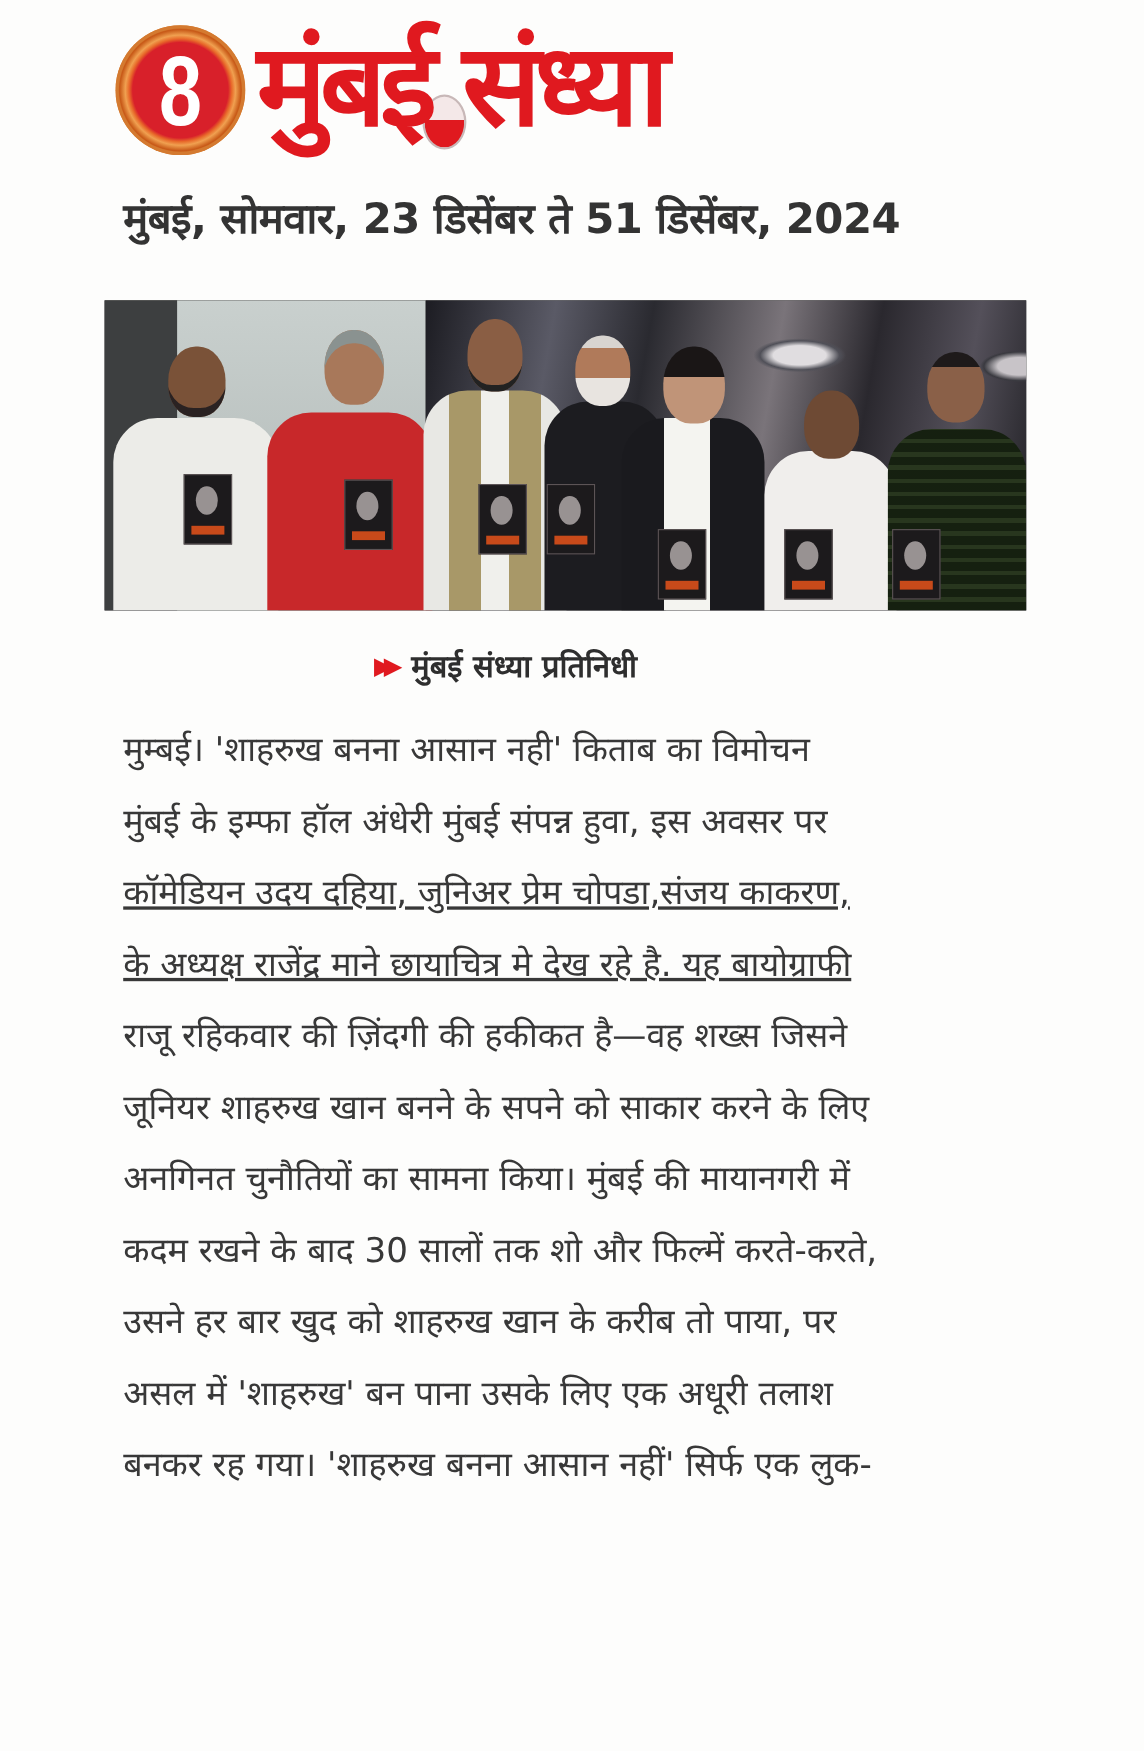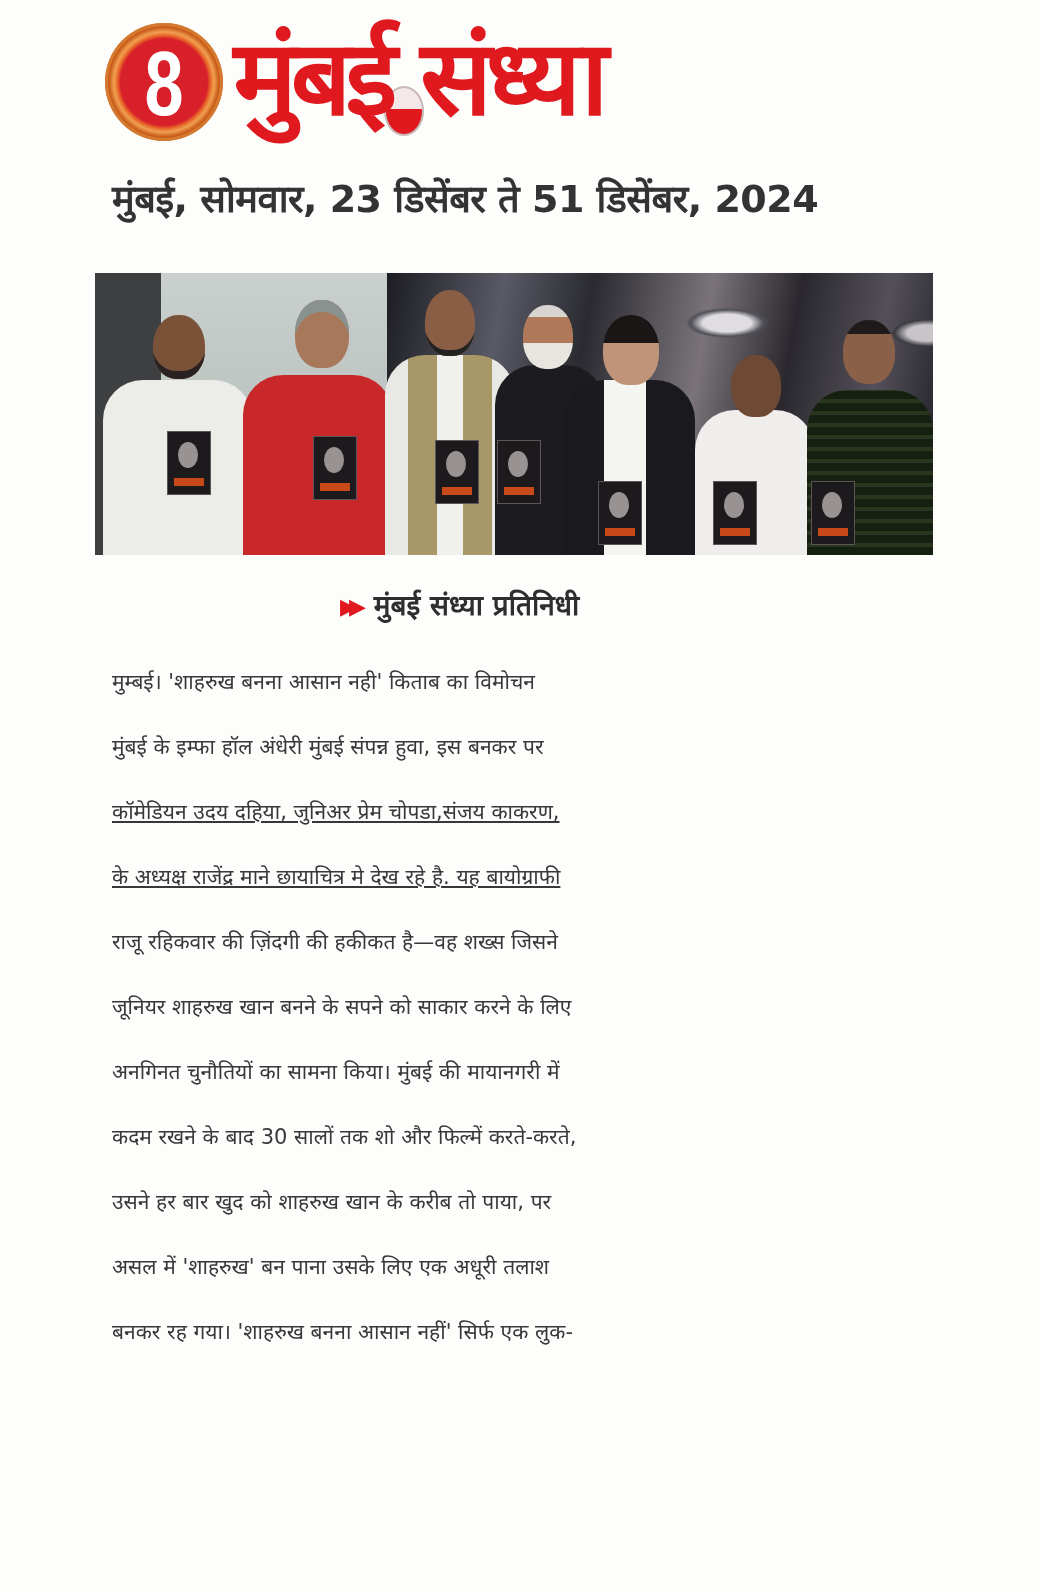--- a/index.html
+++ b/index.html
@@ -82,21 +82,21 @@
     display: flex; align-items: center; gap: 6px;
   }
   .byline-icon { color: #e0191f; font-size: 22px; letter-spacing: -8px; font-weight: 700; margin-right: 10px; }
   .byline-text { font-weight: 700; font-size: 28px; color: #2e2e2e; line-height: 1; }
 
   
   .article-body {
     position: absolute; left: 112px; top: 652px; width: 786px;
   }
   .body-line {
-    height: 65px; font-size: 21px; line-height: 60px; color: #383838;
+    height: 65px; font-size: 31px; line-height: 60px; color: #383838;
     white-space: nowrap; text-align: justify; text-align-last: justify;
     font-family: "DejaVu Sans", sans-serif;
     transform-origin: left center;
   }
 </style>
 </head>
 <body>
 
 <div class="page">
 
@@ -162,21 +162,21 @@
     <div class="book" style="left:716px;top:208px;"></div>
   </div>
 
   <div class="byline">
     <span class="byline-icon">▶▶</span>
     <span class="byline-text">मुंबई संध्या प्रतिनिधी</span>
   </div>
 
   <div class="article-body">
     <div class="body-line"><span style="white-space: nowrap; display: inline-block; transform-origin: left center; transform: scaleX(1);">मुम्बई। 'शाहरुख बनना आसान नही' किताब का विमोचन</span></div>
-    <div class="body-line"><span style="white-space: nowrap; display: inline-block; transform-origin: left center; transform: scaleX(1);">मुंबई के इम्फा हॉल अंधेरी मुंबई संपन्न हुवा, इस बनकर पर</span></div>
+    <div class="body-line"><span style="white-space: nowrap; display: inline-block; transform-origin: left center; transform: scaleX(1);">मुंबई के इम्फा हॉल अंधेरी मुंबई संपन्न हुवा, इस अवसर पर</span></div>
     <div class="body-line"><span style="white-space: nowrap; display: inline-block; transform-origin: left center; transform: scaleX(1); text-decoration: underline;">कॉमेडियन उदय दहिया, जुनिअर प्रेम चोपडा,संजय काकरण,</span></div>
     <div class="body-line"><span style="white-space: nowrap; display: inline-block; transform-origin: left center; transform: scaleX(1); text-decoration: underline;">के अध्यक्ष राजेंद्र माने छायाचित्र मे देख रहे है. यह बायोग्राफी</span></div>
     <div class="body-line"><span style="white-space: nowrap; display: inline-block; transform-origin: left center; transform: scaleX(1);">राजू रहिकवार की ज़िंदगी की हकीकत है—वह शख्स जिसने</span></div>
     <div class="body-line"><span style="white-space: nowrap; display: inline-block; transform-origin: left center; transform: scaleX(1);">जूनियर शाहरुख खान बनने के सपने को साकार करने के लिए</span></div>
     <div class="body-line"><span style="white-space: nowrap; display: inline-block; transform-origin: left center; transform: scaleX(1);">अनगिनत चुनौतियों का सामना किया। मुंबई की मायानगरी में</span></div>
     <div class="body-line"><span style="white-space: nowrap; display: inline-block; transform-origin: left center; transform: scaleX(1);">कदम रखने के बाद 30 सालों तक शो और फिल्में करते-करते,</span></div>
     <div class="body-line"><span style="white-space: nowrap; display: inline-block; transform-origin: left center; transform: scaleX(1);">उसने हर बार खुद को शाहरुख खान के करीब तो पाया, पर</span></div>
     <div class="body-line"><span style="white-space: nowrap; display: inline-block; transform-origin: left center; transform: scaleX(1);">असल में 'शाहरुख' बन पाना उसके लिए एक अधूरी तलाश</span></div>
     <div class="body-line"><span style="white-space: nowrap; display: inline-block; transform-origin: left center; transform: scaleX(1);">बनकर रह गया। 'शाहरुख बनना आसान नहीं' सिर्फ एक लुक-</span></div>
   </div>

